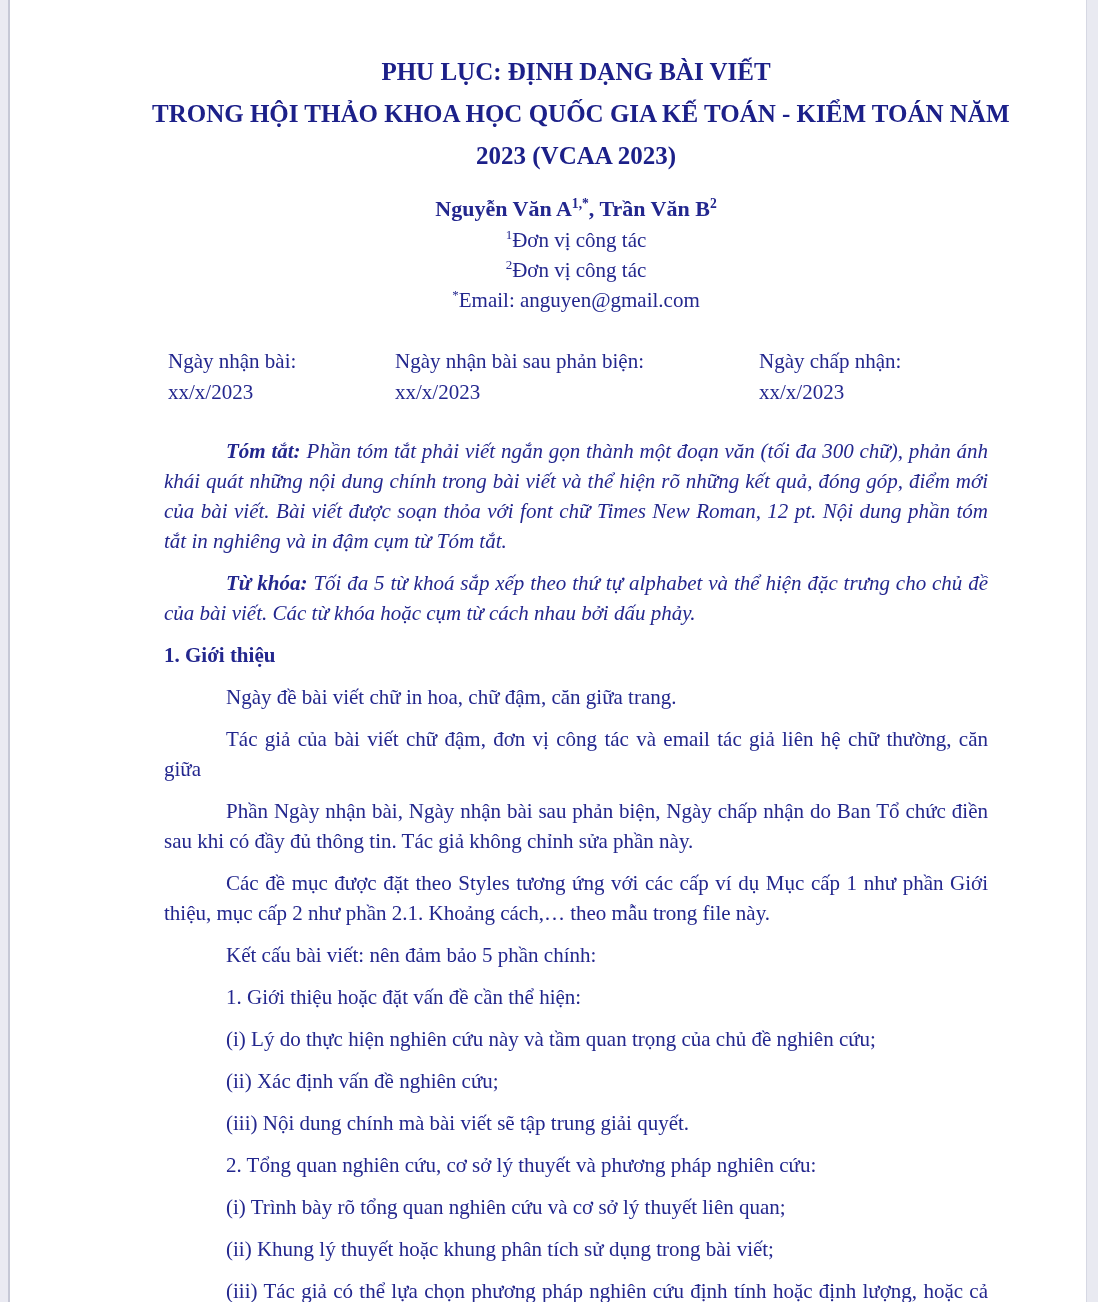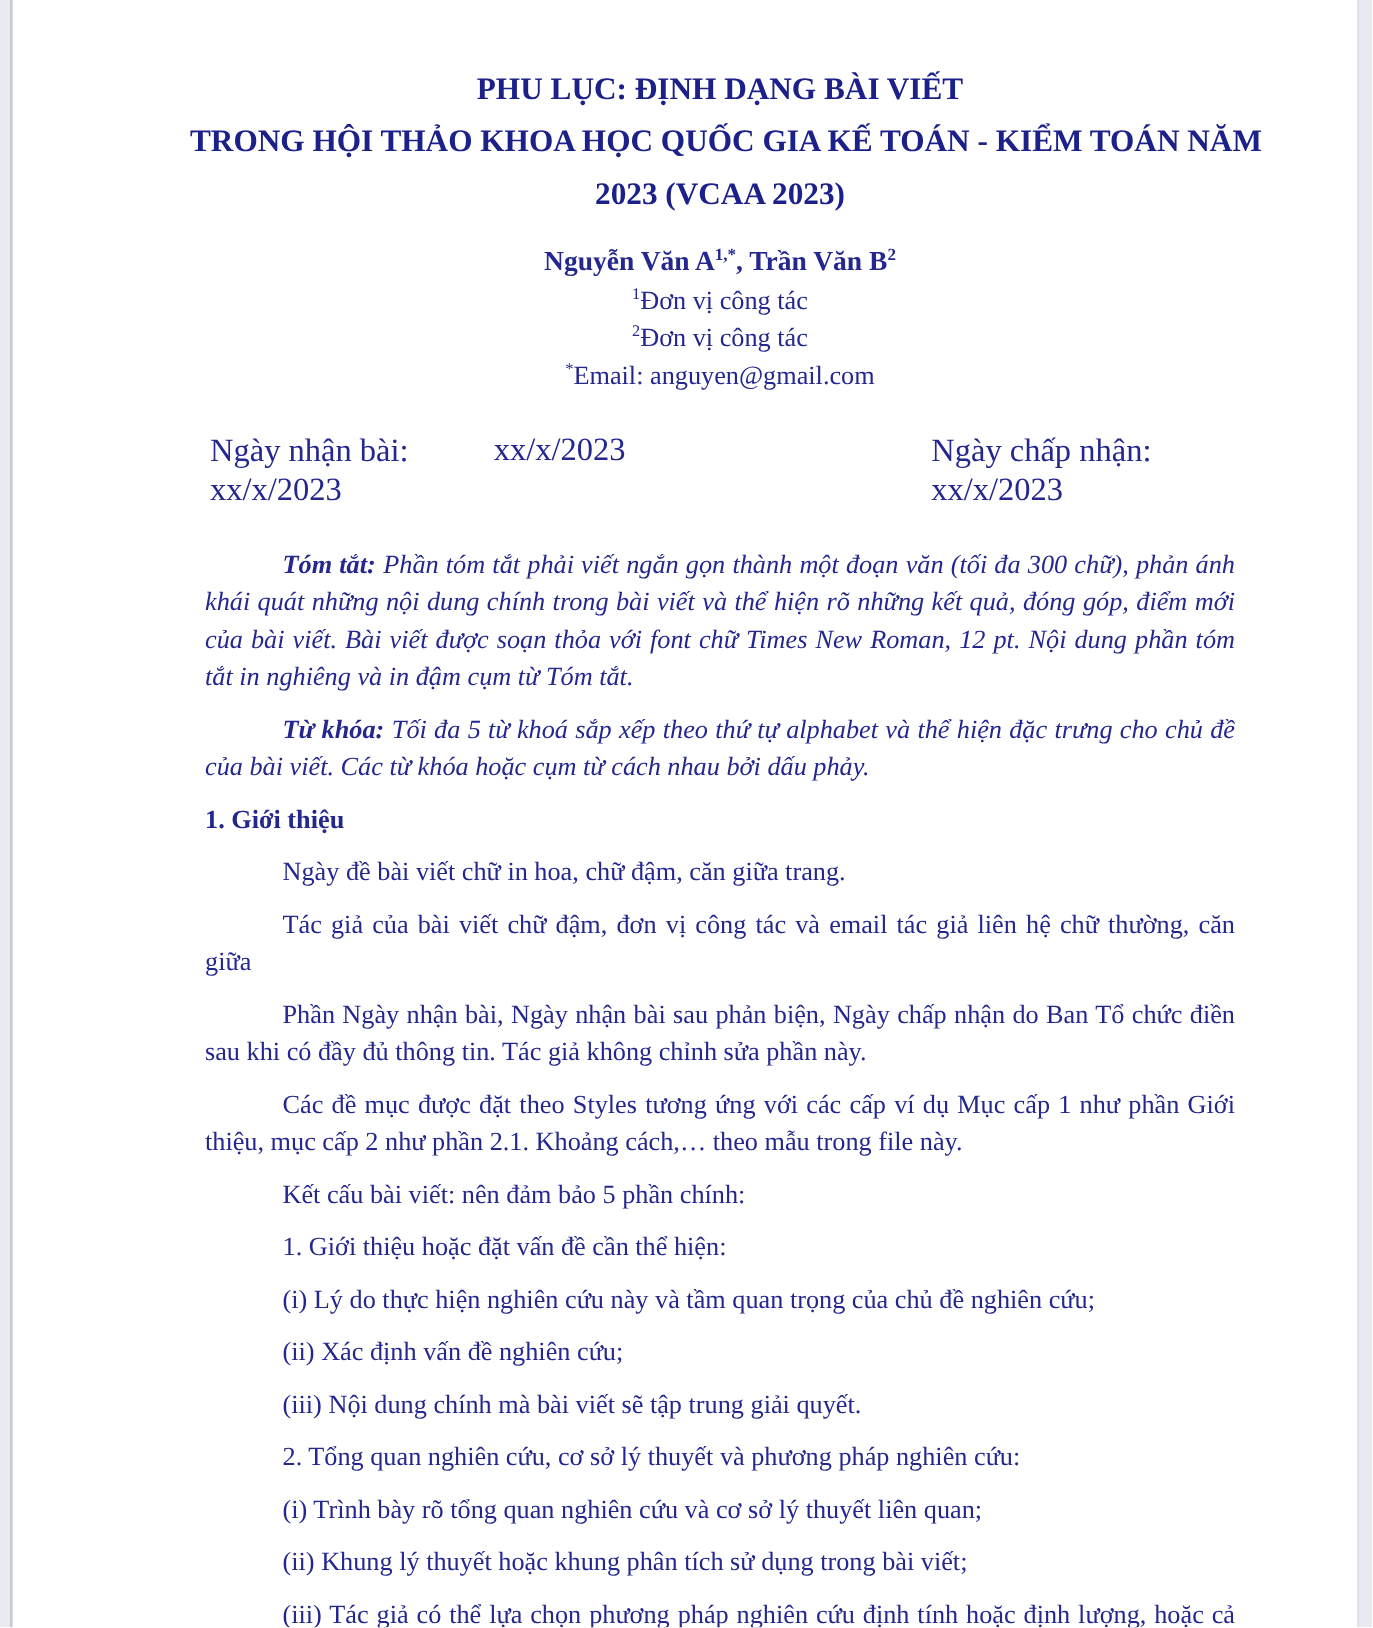--- a/index.html
+++ b/index.html
@@ -43,28 +43,28 @@
   .affil, .email-line {
     text-align:center;
     font-size:21px;
     line-height:30px;
   }
 
   .dates {
     position:relative;
     height:62px;
     margin-top:30px;
-    font-size:26px;
+    font-size:21px;
   }
   .date-col { position:absolute; top:0; white-space:nowrap; }
   .date-col .label { line-height:32px; }
   .date-col .value { line-height:30px; }
   .date-col-0 { left:16px; }
   .date-col-1 { left:243px; }
-  .date-col-2 { left:593px; }
+  .date-col-2 { left:607px; }
 
   .body-text p {
     margin:12px;
     font-size:21px;
     line-height:30px;
     text-align:justify;
     text-indent:62px;
   }
   .abstract-para { margin-top:29px !important; }
   .italic-para { font-style:italic; }
@@ -98,20 +98,21 @@
     <div class="affil"><sup>1</sup><span>Đơn vị công tác</span></div>
     <div class="affil"><sup>2</sup><span>Đơn vị công tác</span></div>
     <div class="email-line"><sup>*</sup><span>Email: anguyen@gmail.com</span></div>
 
     <div class="dates">
       <div class="date-col date-col-0">
         <div class="label">Ngày nhận bài:</div>
         <div class="value">xx/x/2023</div>
       </div>
       <div class="date-col date-col-1">
+        <div class="label">Ngày nhận bài sau phản biện:</div>
         <div class="value">xx/x/2023</div>
       </div>
       <div class="date-col date-col-2">
         <div class="label">Ngày chấp nhận:</div>
         <div class="value">xx/x/2023</div>
       </div>
     </div>
 
     <div class="body-text">
       <p class="abstract-para italic-para"><span class="para-label">Tóm tắt:</span><span>Phần tóm tắt phải viết ngắn gọn thành một đoạn văn (tối đa 300 chữ), phản ánh khái quát những nội dung chính trong bài viết và thể hiện rõ những kết quả, đóng góp, điểm mới của bài viết. Bài viết được soạn thỏa với font chữ Times New Roman, 12 pt. Nội dung phần tóm tắt in nghiêng và in đậm cụm từ Tóm tắt.</span></p>

